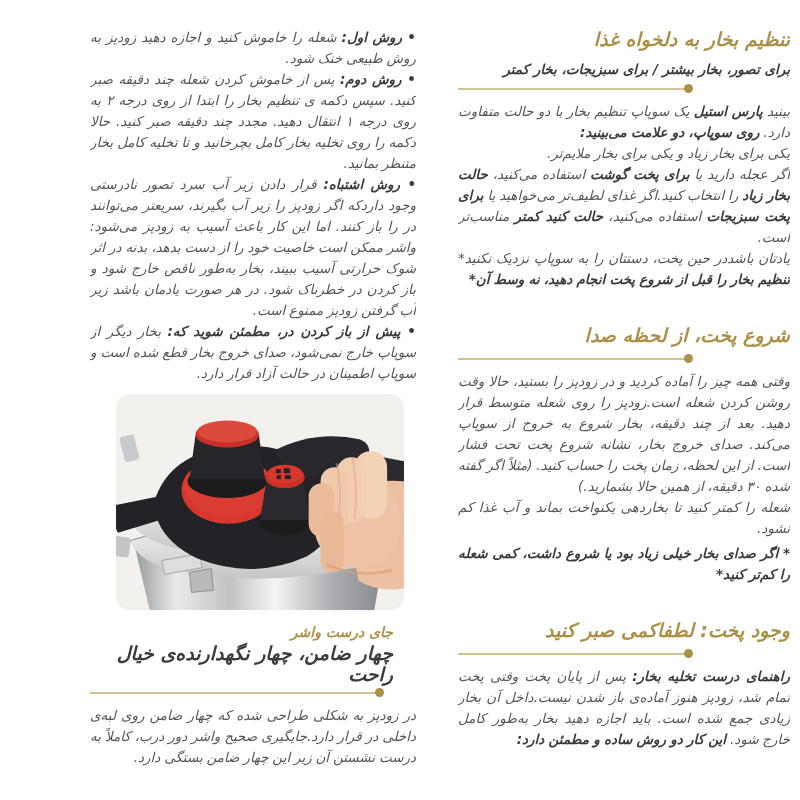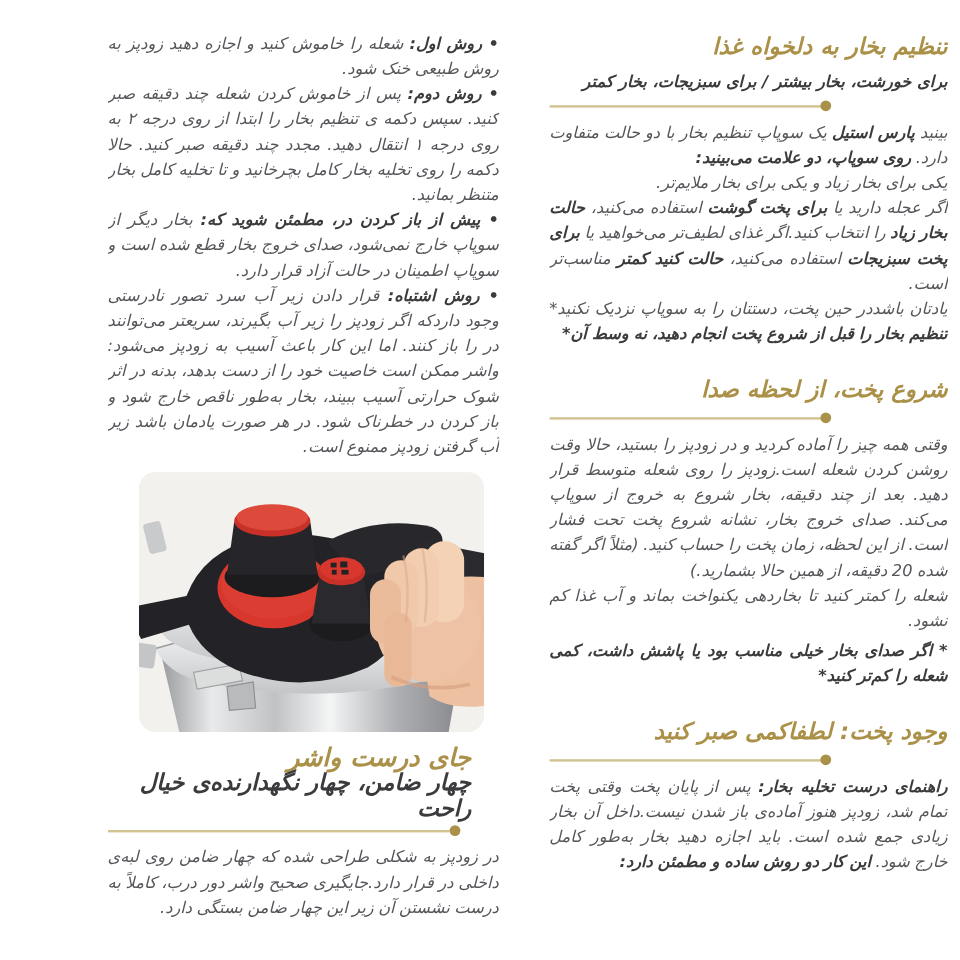--- a/index.html
+++ b/index.html
@@ -9,56 +9,56 @@
 
   .col{position:absolute;top:27px;height:782px;overflow:hidden;direction:rtl;font-style:italic;}
   .col-left{left:90px;width:326px;}
   .col-right{left:458px;width:332px;}
 
   p.para{margin:0;font-size:13.5px;line-height:21px;color:var(--body);
          text-align:justify;text-align-last:right;word-spacing:-0.5px;}
   p.para .b{font-weight:bold;color:var(--bold);}
   p.gap{margin-top:4px;}
 
-  .section{margin-top:23px;}
+  .section{margin-top:33px;}
   .section:first-child{margin-top:0;}
   h2.gold{margin:0 0 6px;font-size:19px;line-height:25px;font-weight:bold;
           color:var(--gold);}
   p.subtitle{margin:0 0 4px;font-size:13.5px;line-height:22px;font-weight:bold;
              color:var(--bold);text-align:right;}
 
   .rule{position:relative;height:9px;margin:2px 0 8px;direction:ltr;}
   .rule .line{position:absolute;top:3.5px;height:2px;background:var(--rule);}
   .rule .dot{position:absolute;top:0;width:9px;height:9px;border-radius:50%;
              background:var(--gold);}
   .col-right .rule .line{left:-31px;width:261px;}
   .col-right .rule .dot{left:226px;}
 
   .photo{width:288px;height:218px;margin:9px 12px 10px 0;border-radius:14px;
          overflow:hidden;}
   .photo svg{display:block;}
 
   .caption{margin:0 23px 0 0;width:303px;text-align:right;}
-  .cap-title{margin:0;font-size:21px;line-height:22px;font-weight:bold;color:var(--gold);}
+  .cap-title{margin:0;font-size:14px;line-height:22px;font-weight:bold;color:var(--gold);}
   .cap-sub{margin:0 0 3px;font-size:19px;line-height:21px;font-weight:bold;color:var(--bold);}
   .cap-rule{position:relative;height:9px;margin:2px 0 8px;direction:ltr;}
   .cap-rule .line{position:absolute;top:3.5px;height:2px;background:var(--rule);left:-3px;width:288px;}
   .cap-rule .dot{position:absolute;top:0;width:9px;height:9px;border-radius:50%;
                  background:var(--gold);left:285px;}
 </style>
 </head>
 <body>
 
 <div class="page">
 
   <div class="col col-left">
     <p class="para"><span class="b">• روش اول:</span><span> شعله را خاموش کنید و اجازه دهید زودپز به روش طبیعی خنک شود.</span></p>
     <p class="para"><span class="b">• روش دوم:</span><span> پس از خاموش کردن شعله چند دقیقه صبر کنید. سپس دکمه ی تنظیم بخار را ابتدا از روی درجه ۲ به روی درجه ۱ انتقال دهید. مجدد چند دقیقه صبر کنید. حالا دکمه را روی تخلیه بخار کامل بچرخانید و تا تخلیه کامل بخار متنظر بمانید.</span></p>
+    <p class="para"><span class="b">• روش اشتباه:</span><span> قرار دادن زیر آب سرد تصور نادرستی وجود داردکه اگر زودپز را زیر آب بگیرند، سریعتر می‌توانند در را باز کنند. اما این کار باعث آسیب به زودپز می‌شود: واشر ممکن است خاصیت خود را از دست بدهد، بدنه در اثر شوک حرارتی آسیب ببیند، بخار به‌طور ناقص خارج شود و باز کردن در خطرناک شود. در هر صورت یادمان باشد زیر آب گرفتن زودپز ممنوع است.</span></p>
     <p class="para"><span class="b">• پیش از باز کردن در، مطمئن شوید که:</span><span> بخار دیگر از سوپاپ خارج نمی‌شود، صدای خروج بخار قطع شده است و سوپاپ اطمینان در حالت آزاد قرار دارد.</span></p>
-    <p class="para"><span class="b">• روش اشتباه:</span><span> قرار دادن زیر آب سرد تصور نادرستی وجود داردکه اگر زودپز را زیر آب بگیرند، سریعتر می‌توانند در را باز کنند. اما این کار باعث آسیب به زودپز می‌شود: واشر ممکن است خاصیت خود را از دست بدهد، بدنه در اثر شوک حرارتی آسیب ببیند، بخار به‌طور ناقص خارج شود و باز کردن در خطرناک شود. در هر صورت یادمان باشد زیر آب گرفتن زودپز ممنوع است.</span></p>
 
     <div class="photo">
       <svg viewBox="0 0 290 218" width="288" height="218" xmlns="http://www.w3.org/2000/svg">
         <defs>
           <clipPath id="ph">
               <rect x="0" y="0" width="290" height="218" rx="14"></rect>
             </clipPath>
           <linearGradient id="steelV" x1="0" y1="0" x2="1" y2="0">
             <stop offset="0" stop-color="#97999c"></stop>
               <stop offset="0.17" stop-color="#e9eaeb"></stop>
@@ -135,40 +135,40 @@
         <span class="dot"></span>
       </div>
     </div>
     <p class="para"><span>در زودپز به شکلی طراحی شده که چهار ضامن روی لبه‌ی داخلی در قرار دارد.جایگیری صحیح واشر دور درب، کاملاً به درست نشستن آن زیر این چهار ضامن بستگی دارد.</span></p>
   </div>
 
   <div class="col col-right">
 
     <div class="section">
       <h2 class="gold">تنظیم بخار به دلخواه غذا</h2>
-      <p class="subtitle">برای خورشت، بخار بیشتر /  برای سبزیجات، بخار کمتر</p>
+      <p class="subtitle">برای تصور، بخار بیشتر /  برای سبزیجات، بخار کمتر</p>
       <div class="rule">
         <span class="line"></span>
         <span class="dot"></span>
       </div>
       <p class="para"><span>بینید </span><span class="b">پارس استیل</span><span> یک سوپاپ تنظیم بخار با دو حالت متفاوت دارد. </span><span class="b">روی سوپاپ، دو علامت می‌بینید:</span></p>
       <p class="para"><span>یکی برای بخار زیاد و یکی برای بخار ملایم‌تر.</span></p>
       <p class="para"><span>اگر عجله دارید یا </span><span class="b">برای پخت گوشت</span><span> استفاده می‌کنید، </span><span class="b">حالت بخار زیاد</span><span> را انتخاب کنید.اگر غذای لطیف‌تر می‌خواهید یا </span><span class="b">برای پخت سبزیجات</span><span> استفاده می‌کنید، </span><span class="b">حالت کنید کمتر</span><span> مناسب‌تر است.</span></p>
       <p class="para"><span>یادتان باشددر حین پخت، دستتان را به سوپاپ نزدیک نکنید* </span><span class="b">تنظیم بخار را قبل از شروع پخت انجام دهید، نه وسط آن*</span></p>
     </div>
 
     <div class="section">
       <h2 class="gold">شروع پخت، از لحظه صدا</h2>
       <div class="rule">
         <span class="line"></span>
         <span class="dot"></span>
       </div>
-      <p class="para"><span>وقتی همه چیز را آماده کردید و در زودپز را بستید، حالا وقت روشن کردن شعله است.زودپز را روی شعله متوسط قرار دهید. بعد از چند دقیقه، بخار شروع به خروج از سوپاپ می‌کند. صدای خروج بخار، نشانه شروع پخت تحت فشار است. از این لحظه، زمان پخت را حساب کنید. (مثلاً اگر گفته شده 20 دقیقه، از همین حالا بشمارید.)</span></p>
+      <p class="para"><span>وقتی همه چیز را آماده کردید و در زودپز را بستید، حالا وقت روشن کردن شعله است.زودپز را روی شعله متوسط قرار دهید. بعد از چند دقیقه، بخار شروع به خروج از سوپاپ می‌کند. صدای خروج بخار، نشانه شروع پخت تحت فشار است. از این لحظه، زمان پخت را حساب کنید. (مثلاً اگر گفته شده ۳۰ دقیقه، از همین حالا بشمارید.)</span></p>
       <p class="para"><span>شعله را کمتر کنید تا بخاردهی یکنواخت بماند و آب غذا کم نشود.</span></p>
-      <p class="para gap"><span class="b">* اگر صدای بخار خیلی مناسب بود یا پاشش داشت، کمی شعله را کم‌تر کنید*</span></p>
+      <p class="para gap"><span class="b">* اگر صدای بخار خیلی زیاد بود یا شروع داشت، کمی شعله را کم‌تر کنید*</span></p>
     </div>
 
     <div class="section">
       <h2 class="gold">وجود پخت: لطفاکمی صبر کنید</h2>
       <div class="rule">
         <span class="line"></span>
         <span class="dot"></span>
       </div>
       <p class="para"><span class="b">راهنمای درست تخلیه بخار:</span><span> پس از پایان پخت وقتی پخت تمام شد، زودپز هنوز آماده‌ی باز شدن نیست.داخل آن بخار زیادی جمع شده است. باید اجازه دهید بخار به‌طور کامل خارج شود. </span><span class="b">این کار دو روش ساده و مطمئن دارد:</span></p>
     </div>

